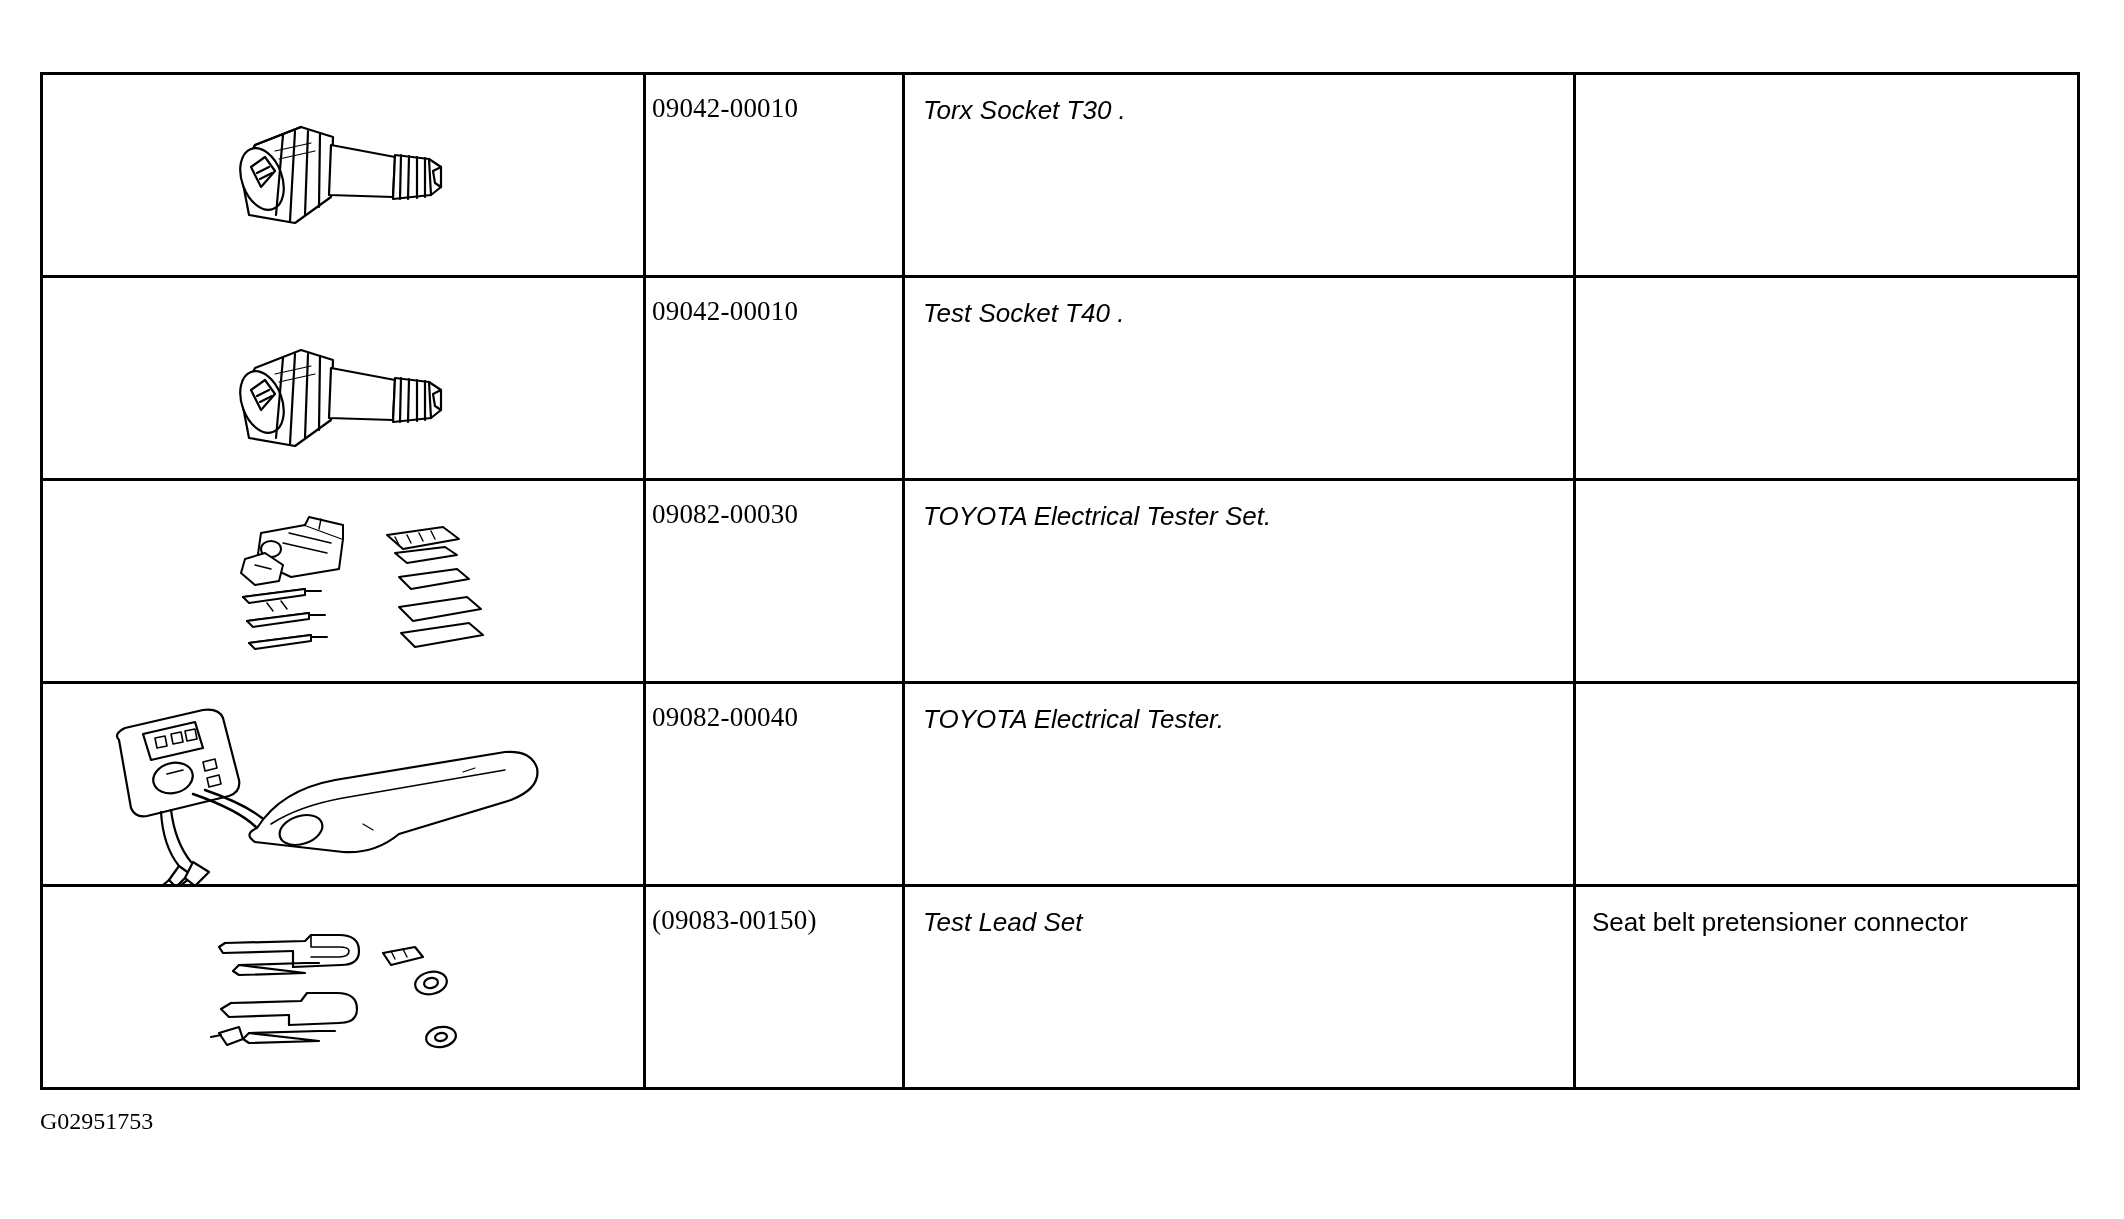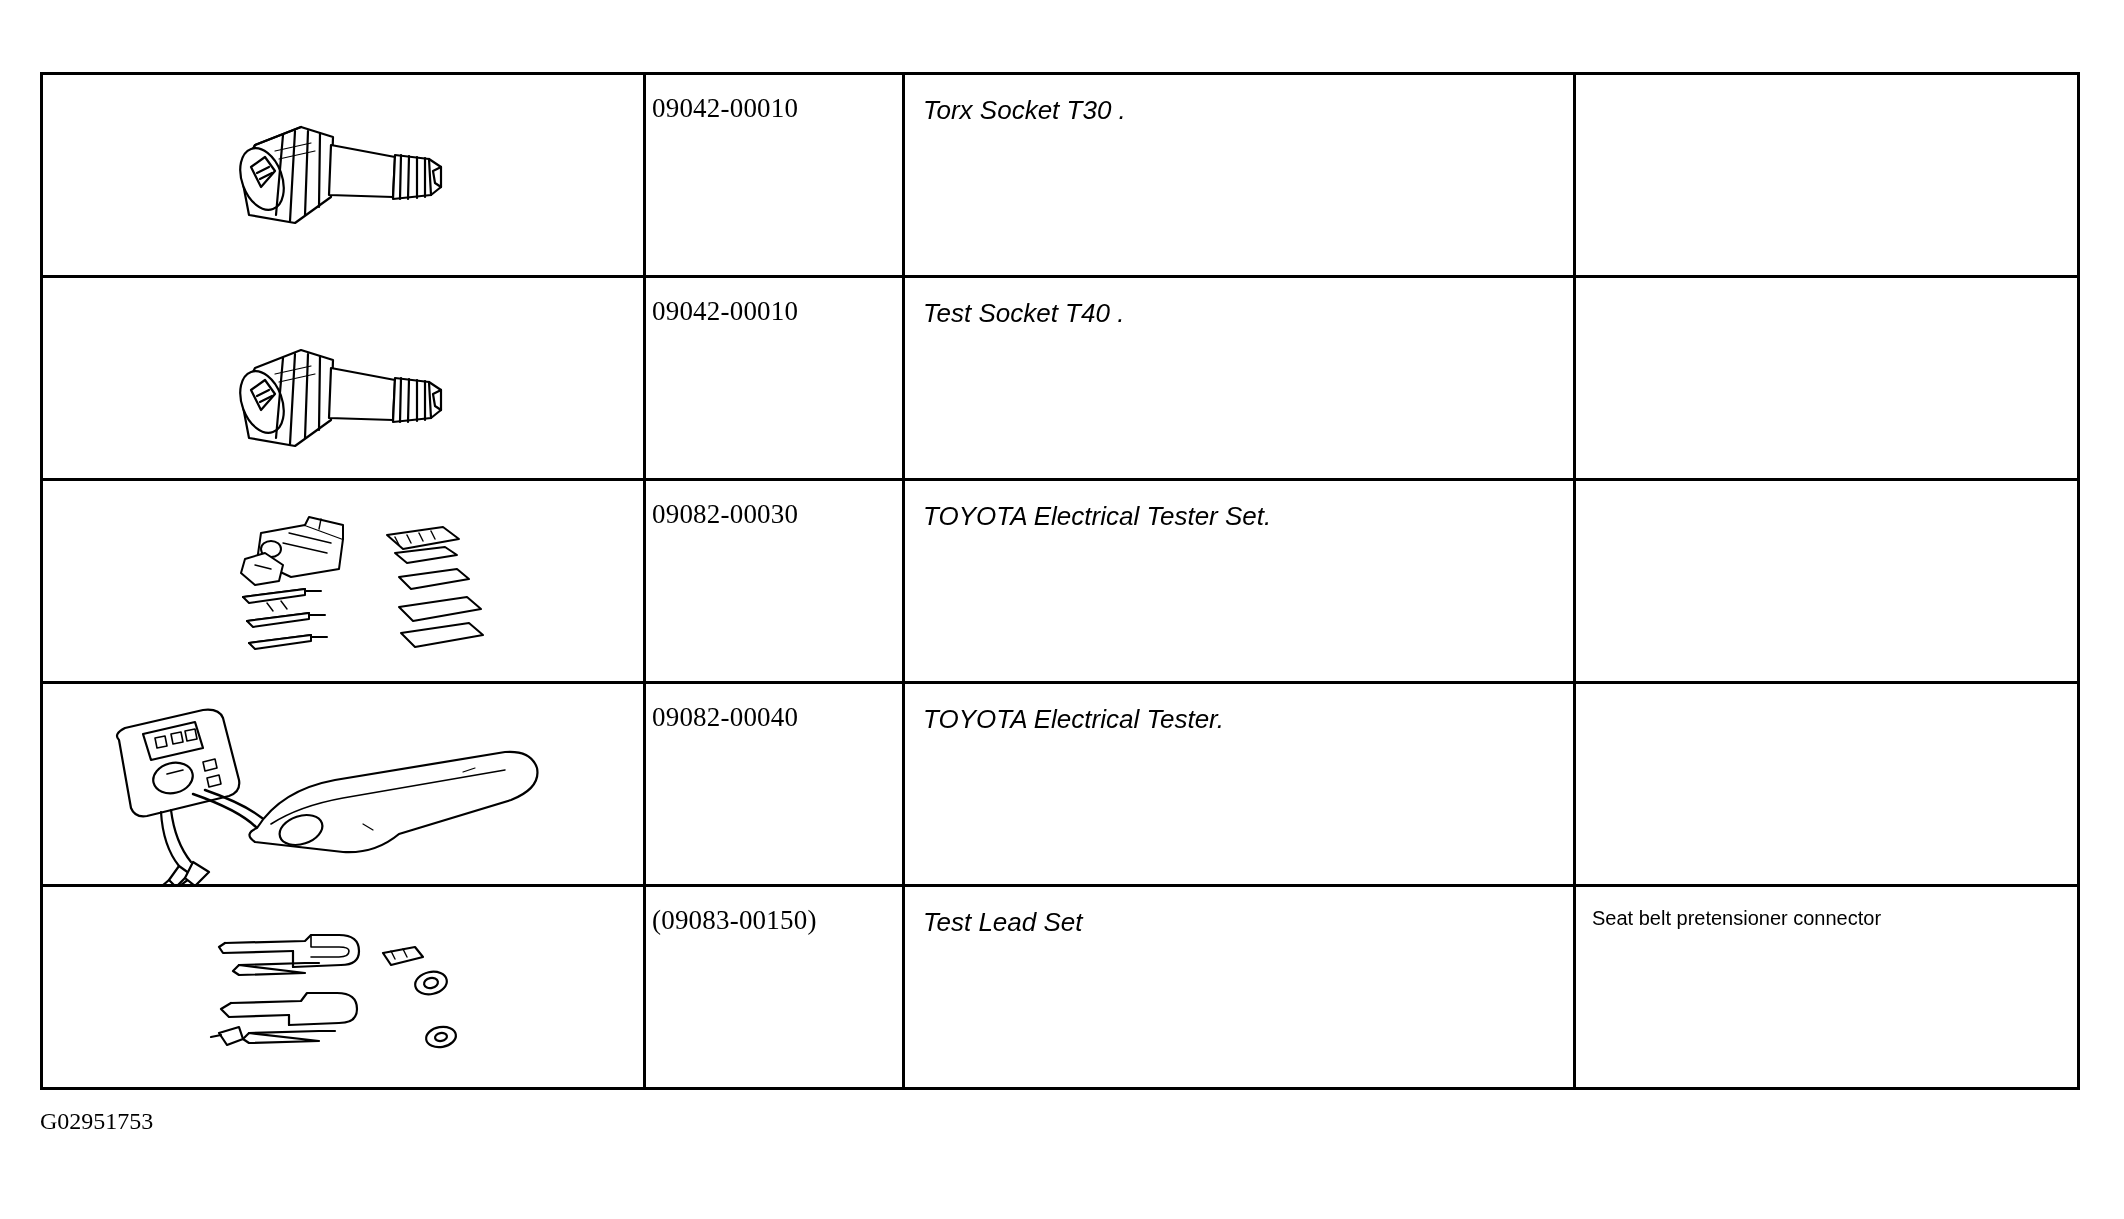--- a/index.html
+++ b/index.html
@@ -54,21 +54,21 @@
   .cell-desc {
     width: 650px;
     padding-top: 20px !important;
     padding-left: 18px !important;
     font-size: 26px;
     font-style: italic;
   }
   .cell-note {
     padding-top: 20px !important;
     padding-left: 16px !important;
-    font-size: 20px;
+    font-size: 26px;
   }
   .figure-code {
     position: absolute;
     left: 40px;
     top: 1108px;
     font-size: 24px;
     font-family: Liberation Serif, serif;
   }
   svg { display: block; }
   .art {

